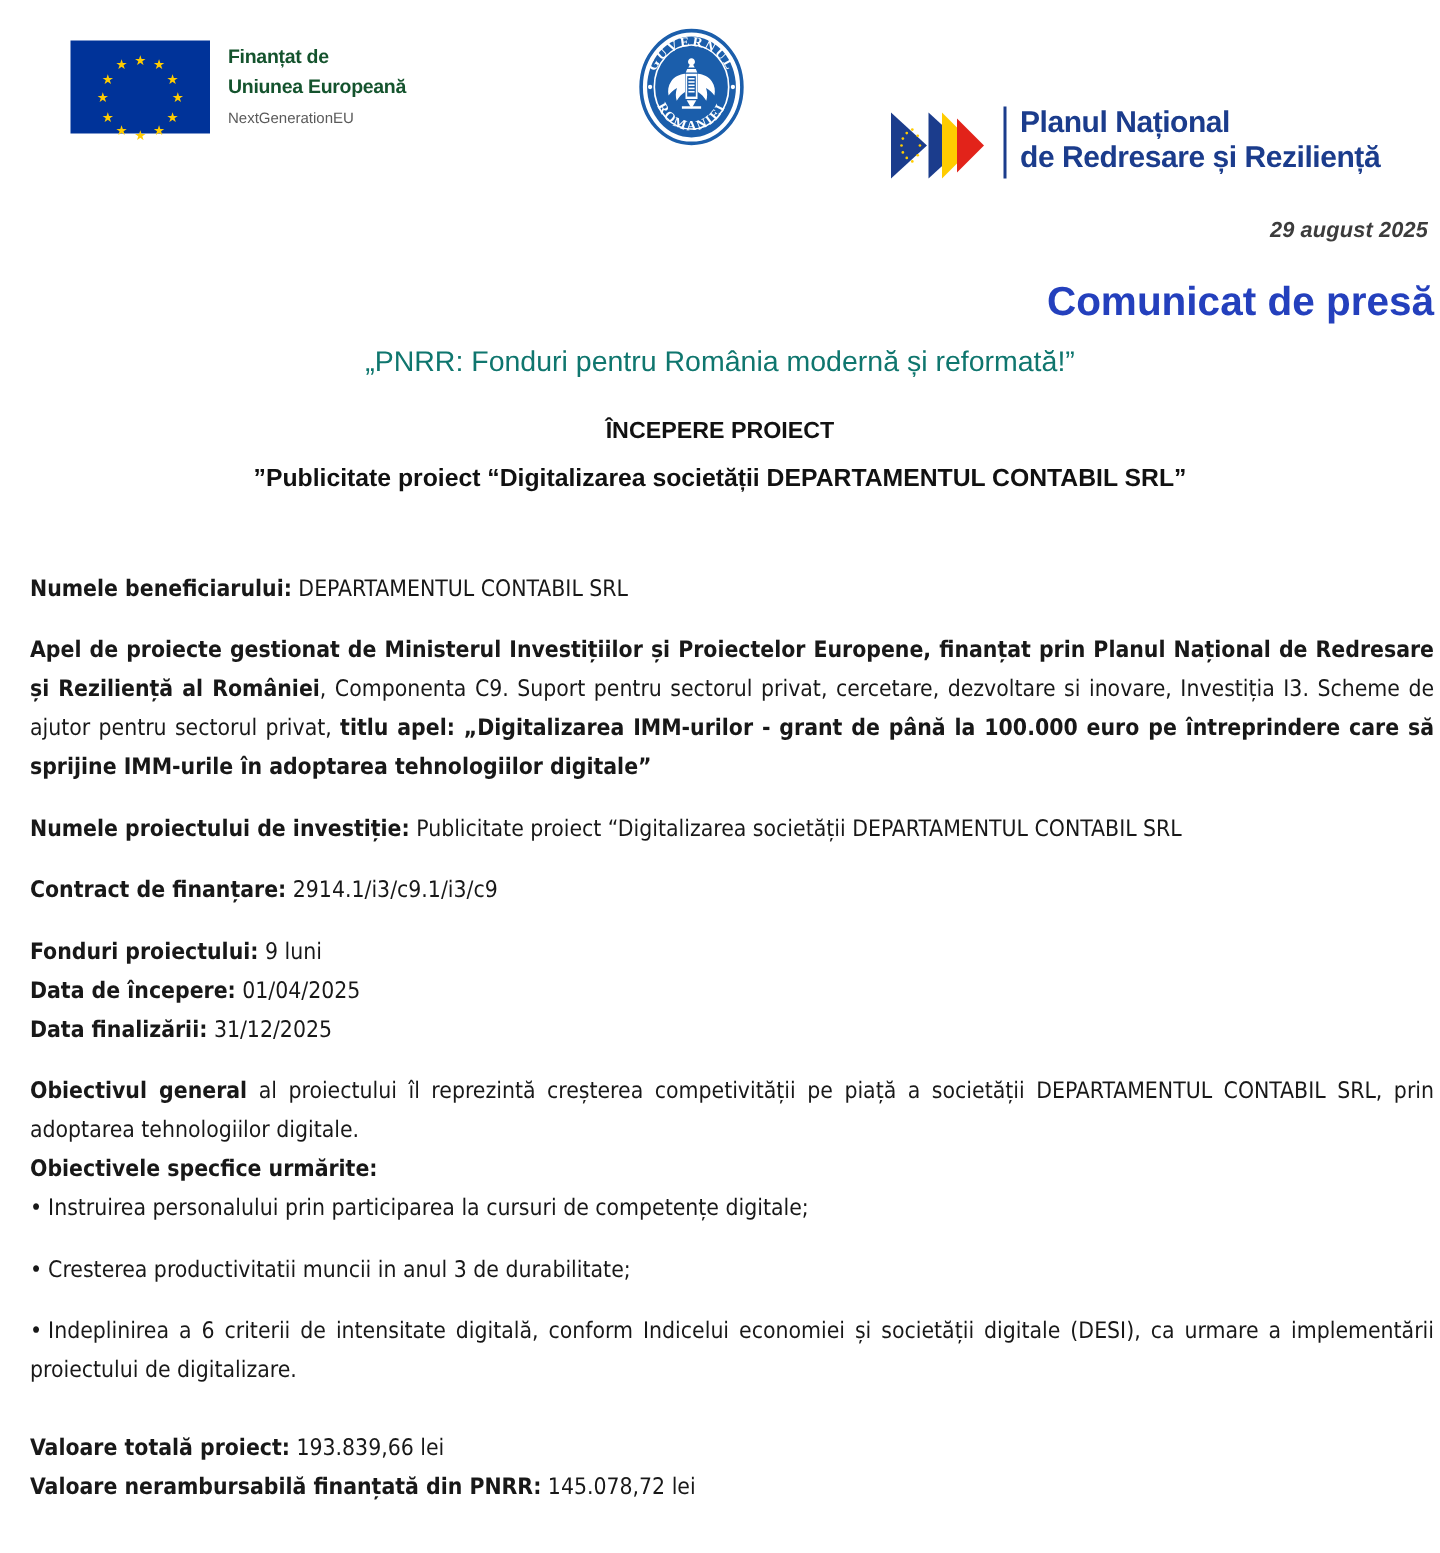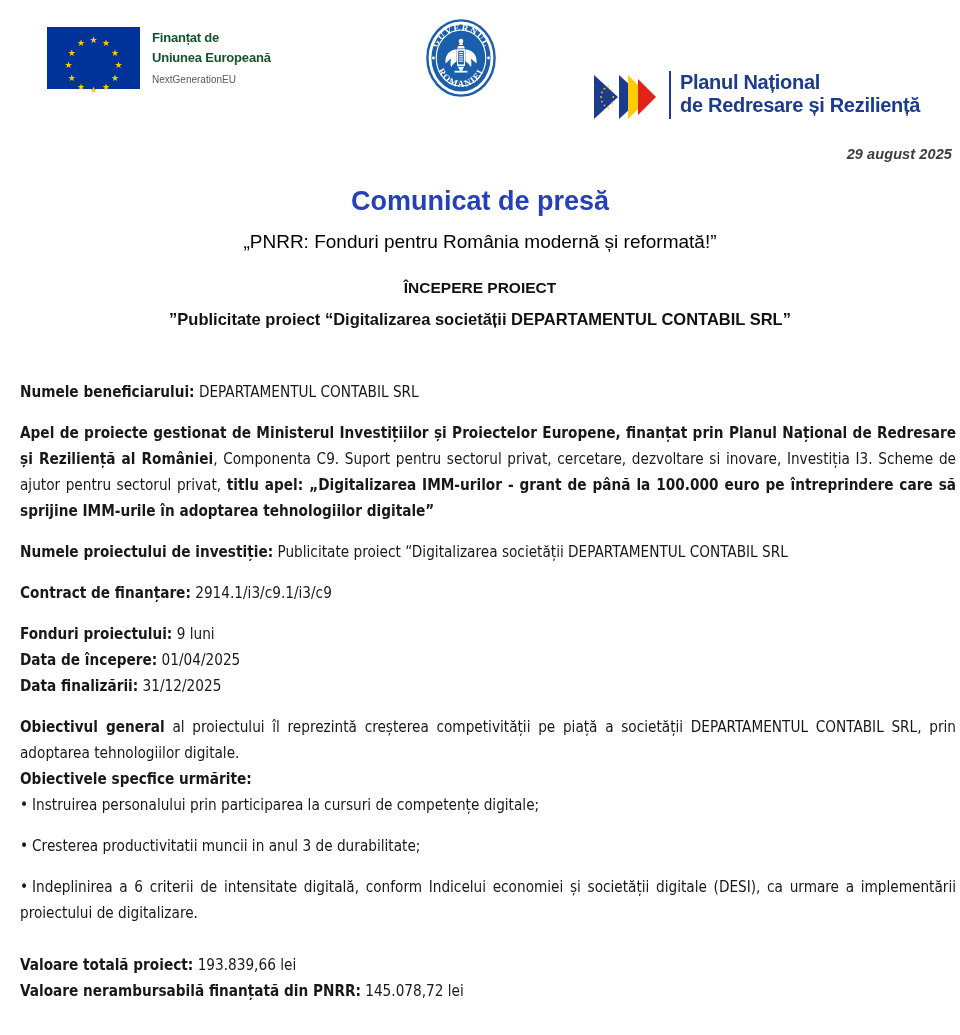--- a/index.html
+++ b/index.html
@@ -110,30 +110,30 @@
   .date-line {
     text-align: right;
     font-style: italic;
     font-weight: bold;
     font-size: 14.5px;
     color: #3c3c3c;
     margin: 36px 4px 0 0;
     letter-spacing: 0.1px;
   }
   .title-main {
-    text-align: center;
+    text-align: right;
     color: #2440bd;
     font-weight: bold;
     font-size: 27px;
     line-height: 32px;
     margin-top: 23px;
   }
   .title-sub {
     text-align: center;
-    color: #000000;
+    color: #0f766e;
     font-size: 19px;
     line-height: 24px;
     margin-top: 13px;
   }
   .title-kicker {
     text-align: center;
     color: #111111;
     font-weight: bold;
     font-size: 15.5px;
     line-height: 20px;

